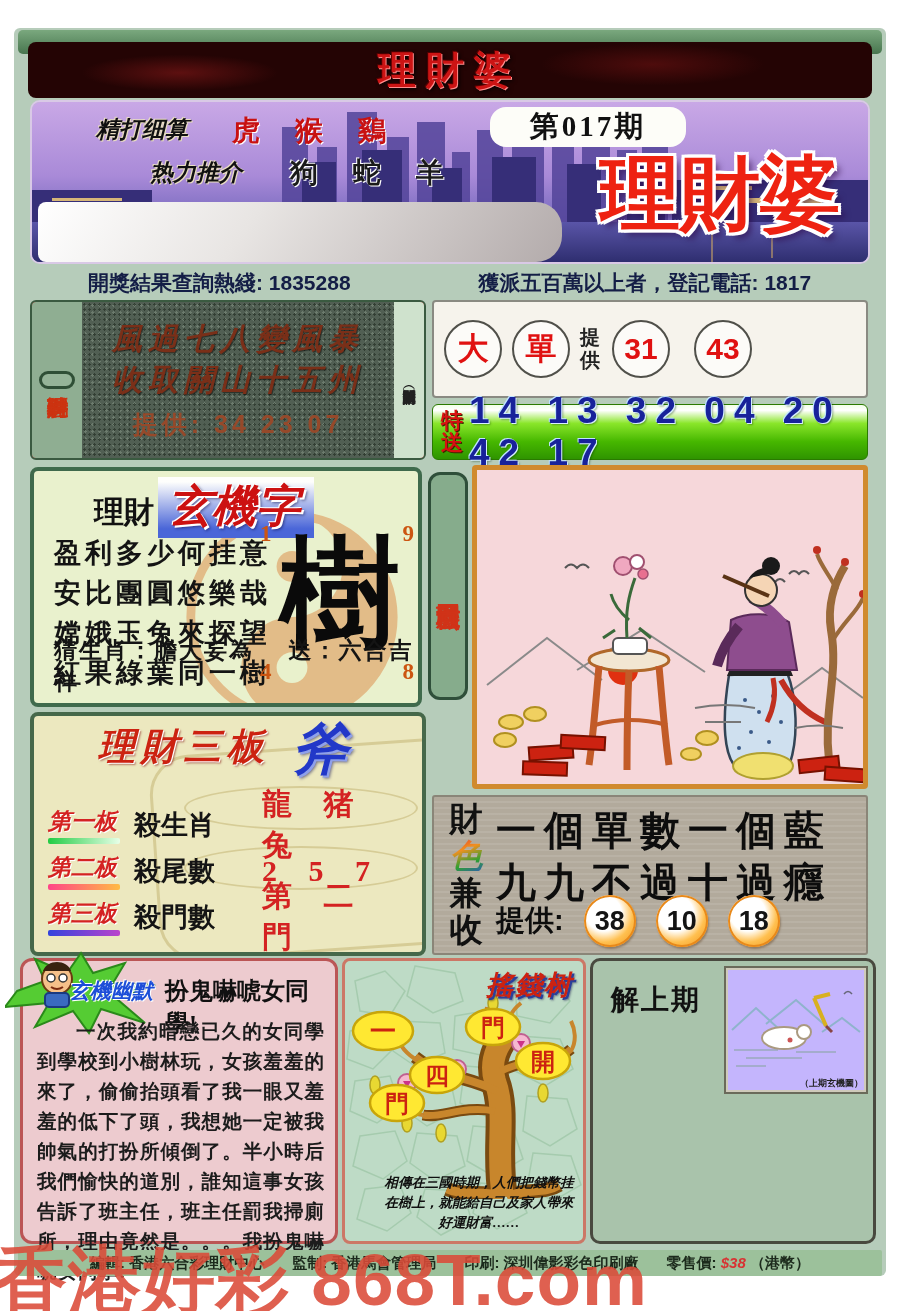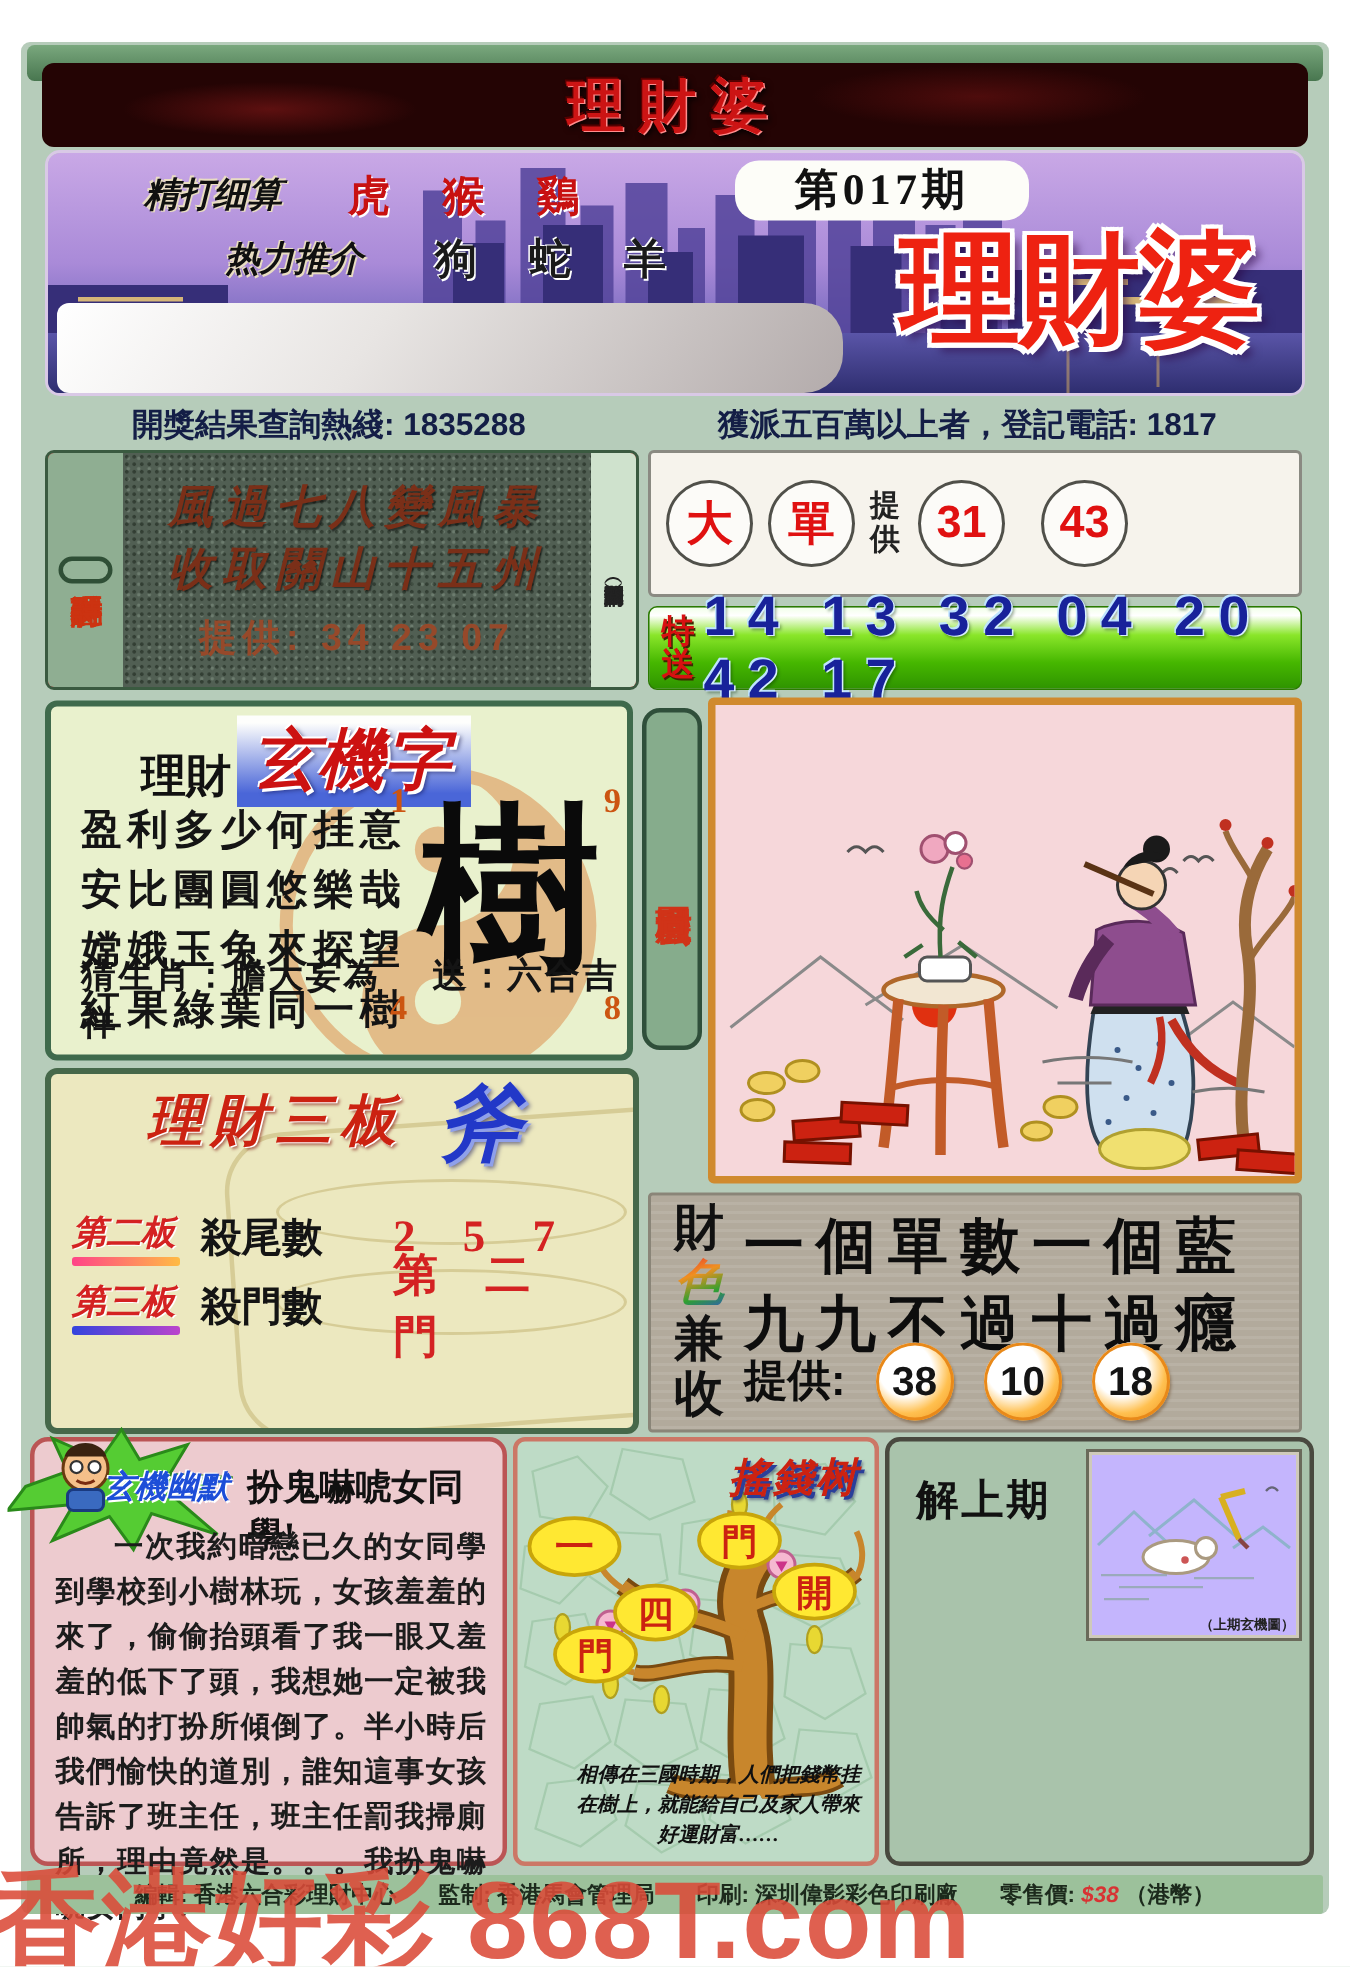--- a/index.html
+++ b/index.html
@@ -80,21 +80,21 @@
       display:flex;align-items:center;}
   .sp-label{font-weight:bold;font-size:22px;color:#d81111;line-height:1.0;margin:0 6px 0 8px;width:24px;
       text-shadow:1px 1px 0 #3a2a00;}
   .sp-numbers{font-weight:bold;font-size:37px;color:#18229a;letter-spacing:9px;
       text-shadow:1px 1px 0 #d8f0ff,-1px -1px 0 #bfe4ff,2px 2px 2px rgba(0,40,0,.35);}
 
   
   .mystery{left:30px;top:467px;width:392px;height:240px;background:#e9f1cd;border:4px solid #3f6a4c;
       border-radius:8px;box-sizing:border-box;overflow:hidden;}
   .yinyang{position:absolute;left:148px;top:36px;opacity:.55;}
-  .mw-title{position:absolute;left:60px;top:6px;display:flex;align-items:flex-end;}
+  .mw-title{position:absolute;left:60px;top:6px;display:flex;align-items:center;}
   .mw-pre{font-family:"Liberation Serif",serif;font-weight:bold;font-size:30px;color:#111;margin-top:10px;}
   .mw-big{font-family:"Liberation Serif",serif;font-weight:bold;font-style:italic;font-size:44px;color:#cc1111;
       padding:0 14px 2px 10px;margin-left:4px;
       background:linear-gradient(180deg,rgba(255,255,255,.95) 8%,#4a66d8 85%);
       text-shadow:2px 2px 0 #fff,-1px -1px 0 #fff,3px 3px 3px rgba(0,0,60,.5);}
   .mw-poem{position:absolute;left:20px;top:62px;}
   .mw-poem div{font-family:"Liberation Serif",serif;font-weight:bold;font-size:27px;color:#141414;
       letter-spacing:4px;line-height:40px;}
   .mw-char-wrap{position:absolute;left:236px;top:56px;width:140px;height:150px;}
   .mw-char{position:absolute;left:10px;top:4px;font-family:"Liberation Serif",serif;font-weight:bold;
@@ -436,20 +436,25 @@
   <div class="boards abs">
     <div class="scroll-deco"></div>
     <div class="scroll-deco2"></div>
     <div class="scroll-deco3"></div>
     <div class="bd-title">
       <span class="bd-title-main">理財三板</span>
       <span class="bd-axe">斧</span>
     </div>
     <div class="bd-rows">
       <div class="bd-row">
+        <span class="badge"><span>第一板</span><i class="u1"></i></span>
+        <span class="bd-label">殺生肖</span>
+        <span class="bd-value">龍 猪 兔</span>
+      </div>
+      <div class="bd-row">
         <span class="badge"><span>第二板</span><i class="u2"></i></span>
         <span class="bd-label">殺尾數</span>
         <span class="bd-value">2 5 7</span>
       </div>
       <div class="bd-row">
         <span class="badge"><span>第三板</span><i class="u3"></i></span>
         <span class="bd-label">殺門數</span>
         <span class="bd-value">第 二 門</span>
       </div>
     </div>

